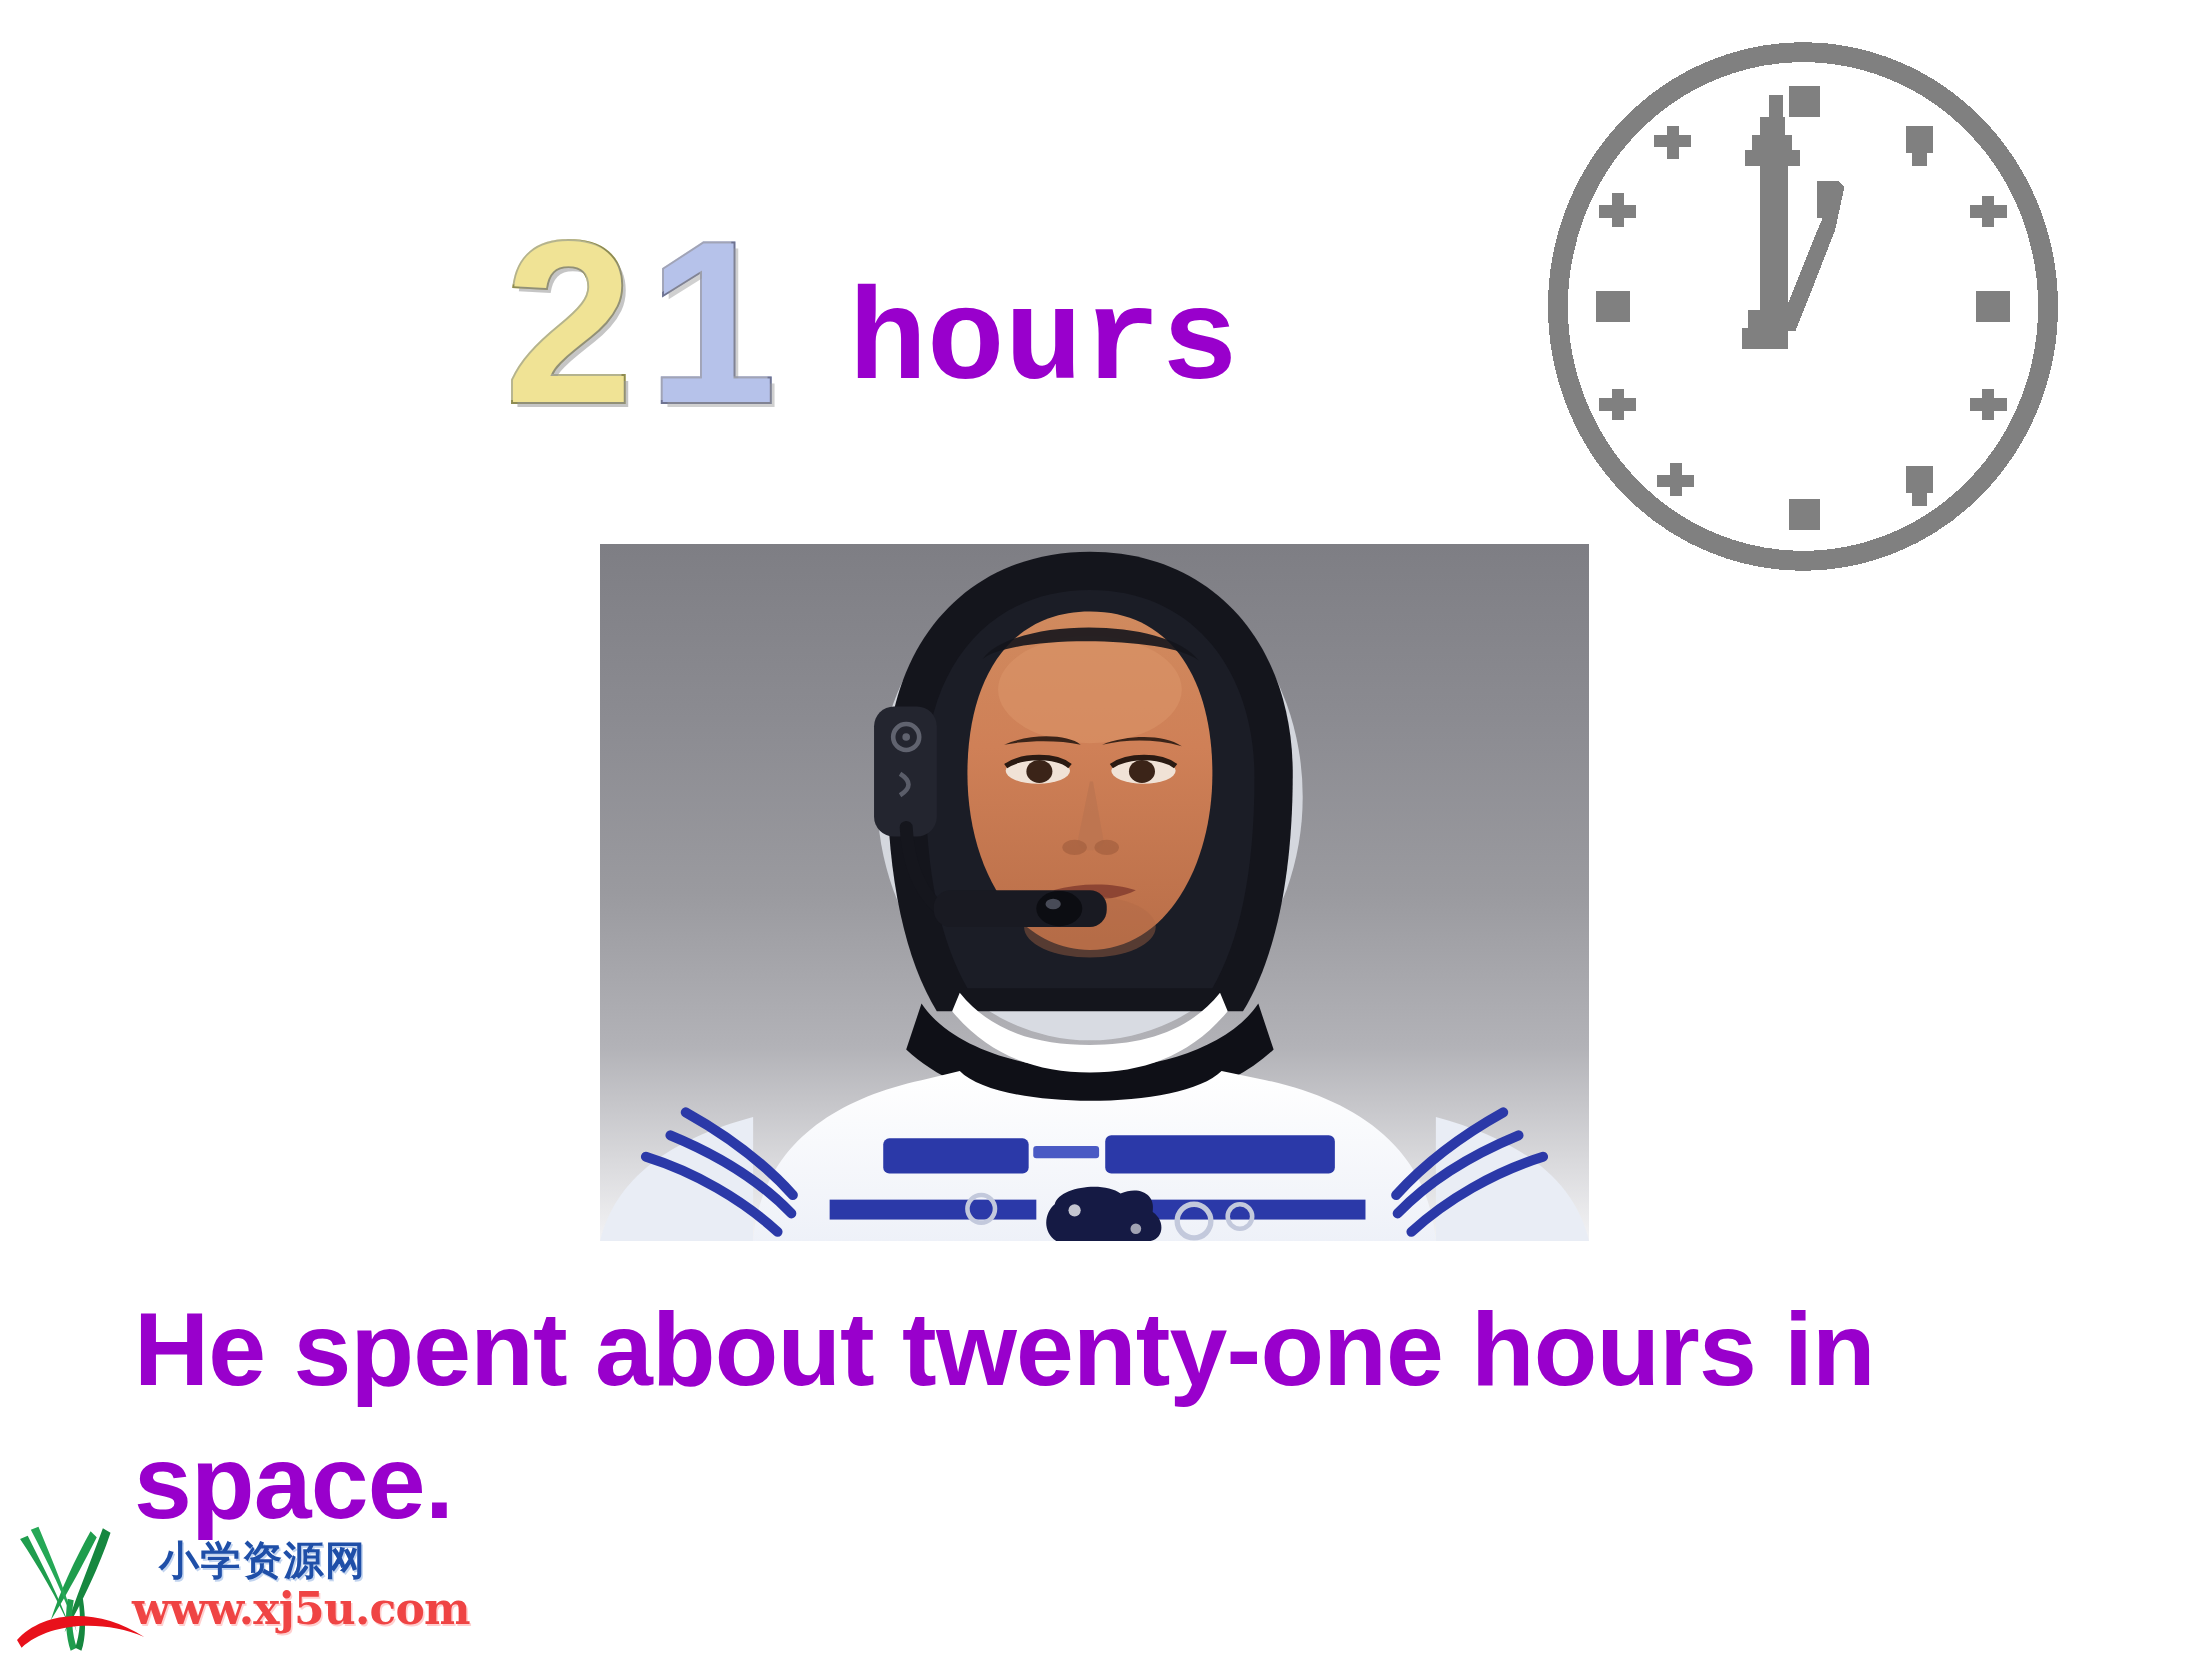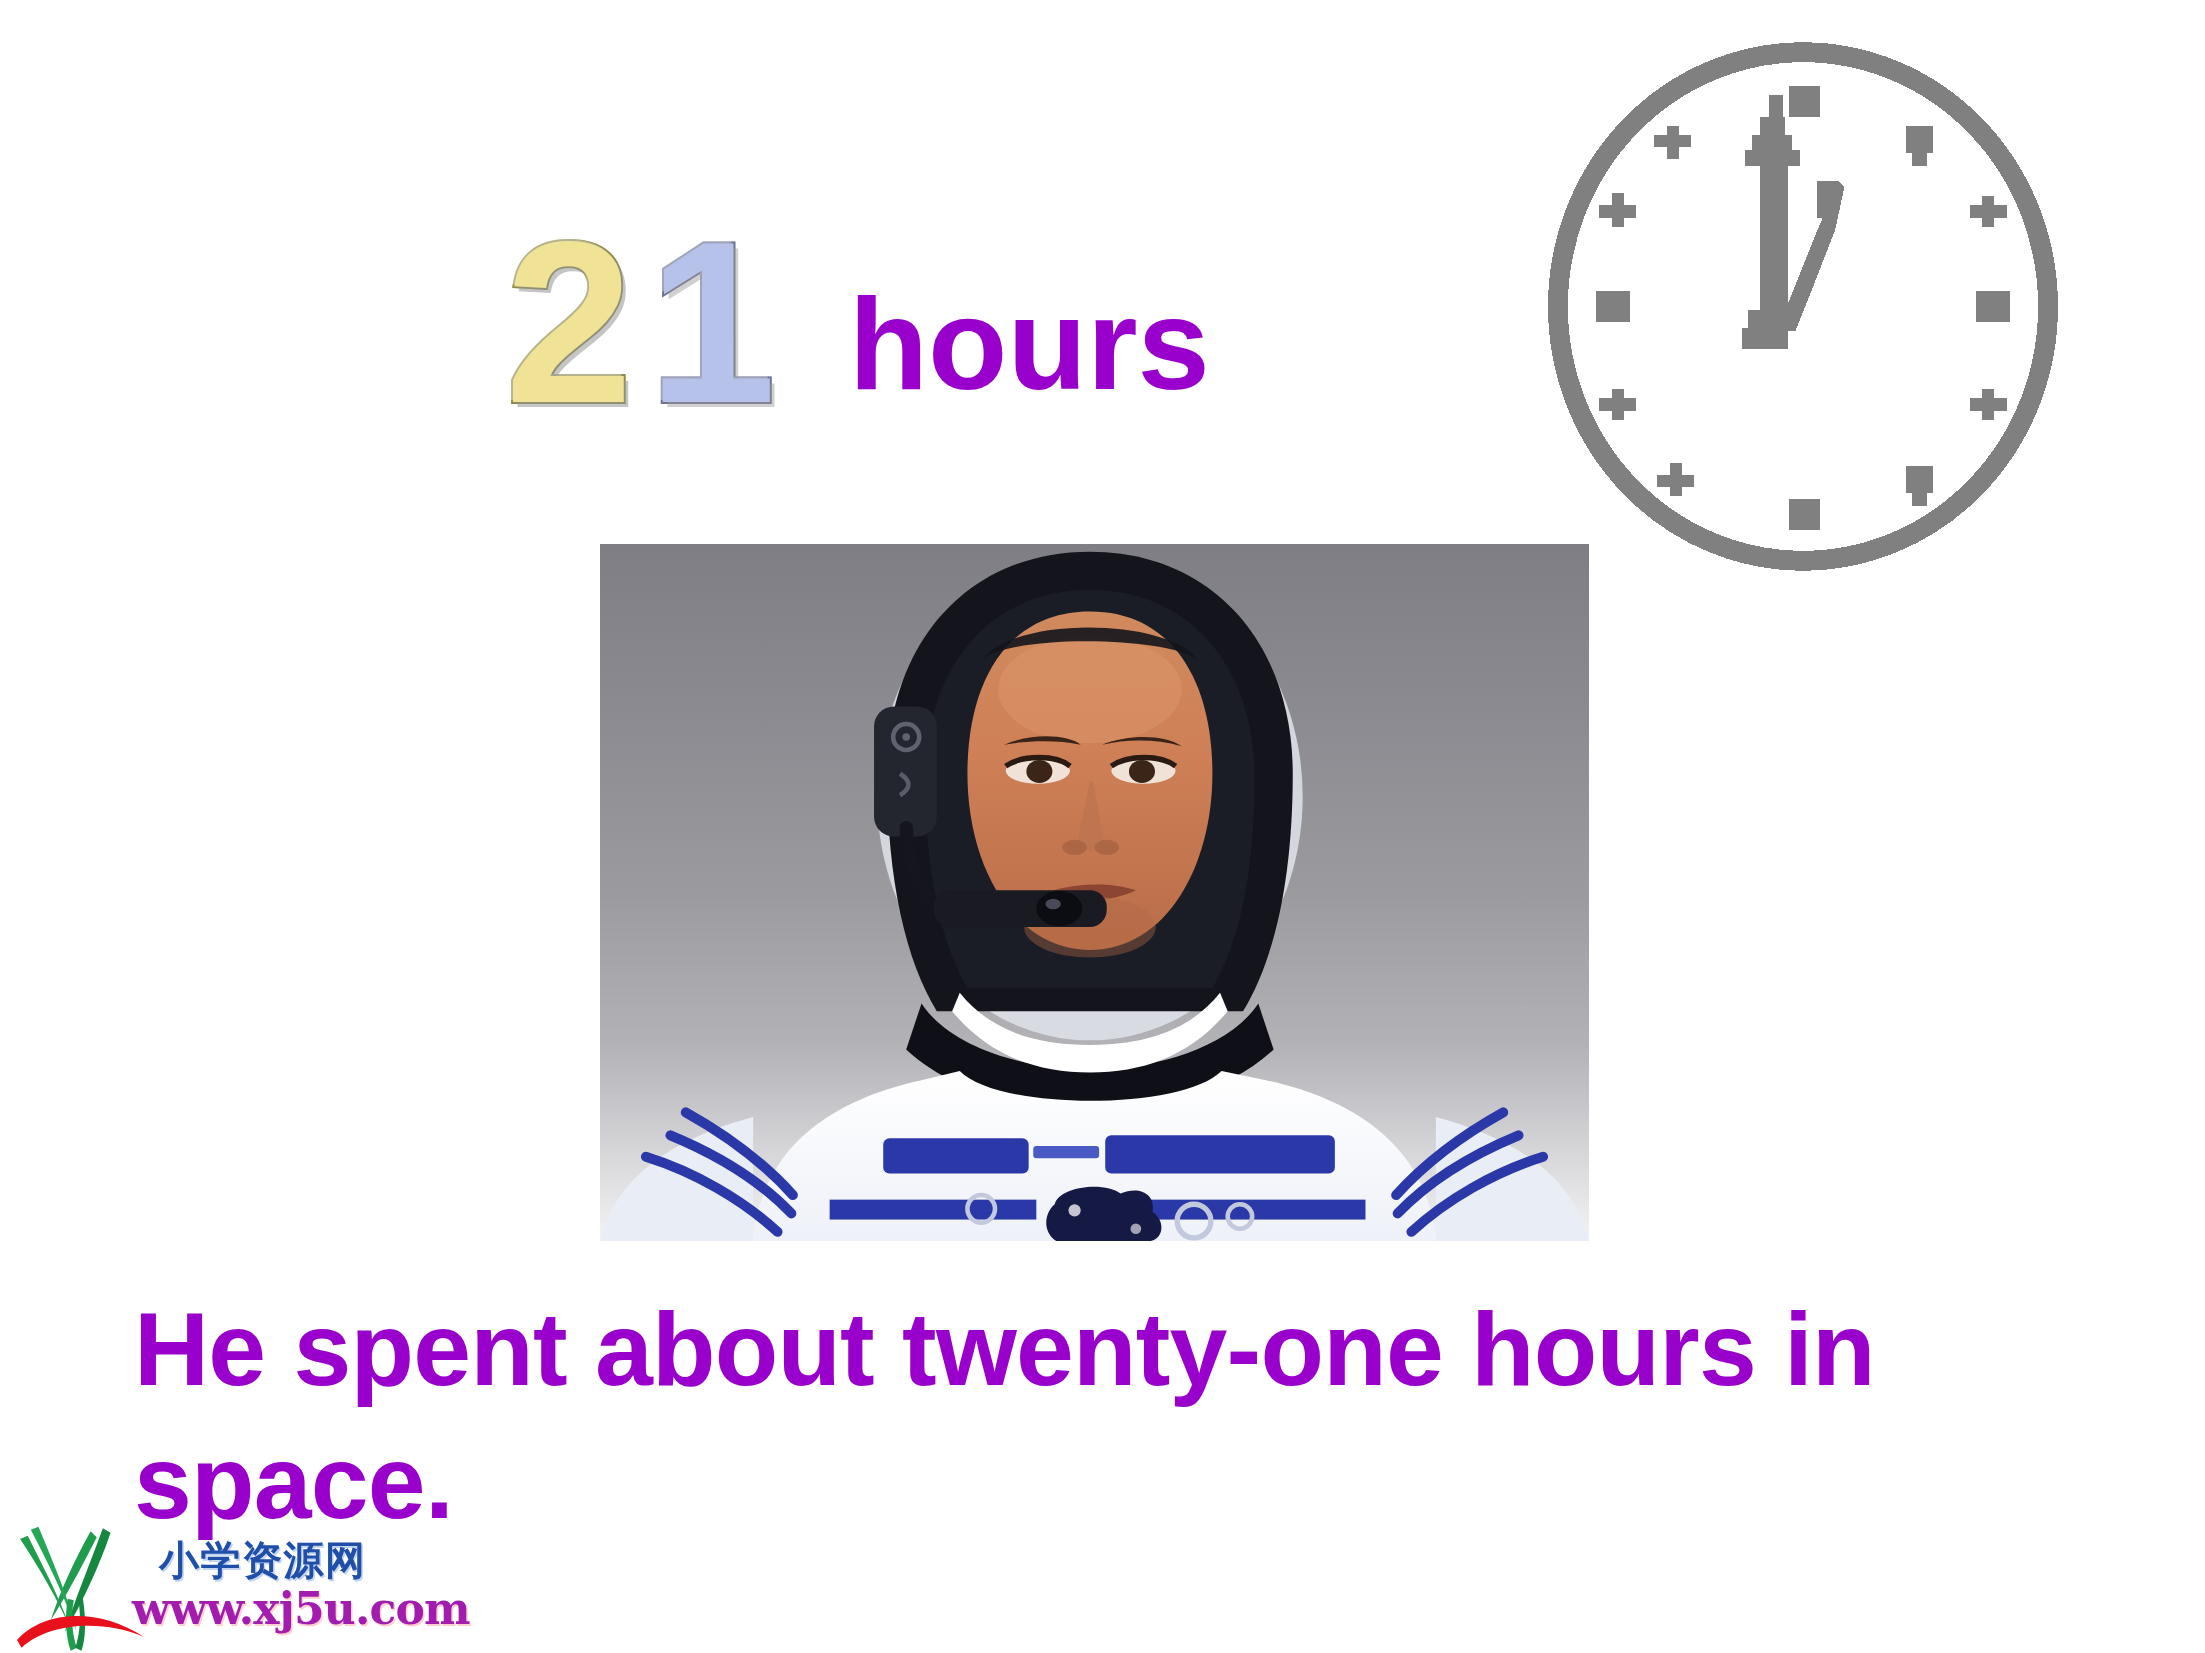--- a/index.html
+++ b/index.html
@@ -55,21 +55,21 @@
     color: #b6c2ea;
     -webkit-text-stroke: 3.8px #6f7390;
     text-shadow:
        4.6px 4.6px 0 rgba(150,150,150,0.45),
       -2.3px -2.3px 0 rgba(255,255,255,0.35);
     background: linear-gradient(150deg,#cbd4f2 0%, #aebae6 50%, #9aa8dc 100%);
     -webkit-background-clip: text;
     background-clip: text;
   }
   #hours-word {
-    font-family: Liberation Sans, sans-serif;
+    font-family: Liberation Mono, monospace;
     font-weight: bold;
     font-size: 130px;
     color: #9900cc;
     margin-left: 77px;
     line-height: 1;
     position: relative;
     top: -20px;
   }
 
   
@@ -141,21 +141,21 @@
     text-shadow: 1.5px 1.5px 0 rgba(120,160,220,0.45);
     white-space: nowrap;
   }
   #wm-url {
     position: absolute;
     left: 115px;
     top: 58px;
     font-family: "DejaVu Serif", serif;
     font-weight: bold;
     font-size: 44px;
-    color: #a21caf;
+    color: #ef4444;
     letter-spacing: -0.8px;
     text-shadow: 1.5px 1.5px 0 rgba(255,160,160,0.5);
     white-space: nowrap;
   }
 </style>
 </head>
 <body>
 
 <div id="slide">
 

